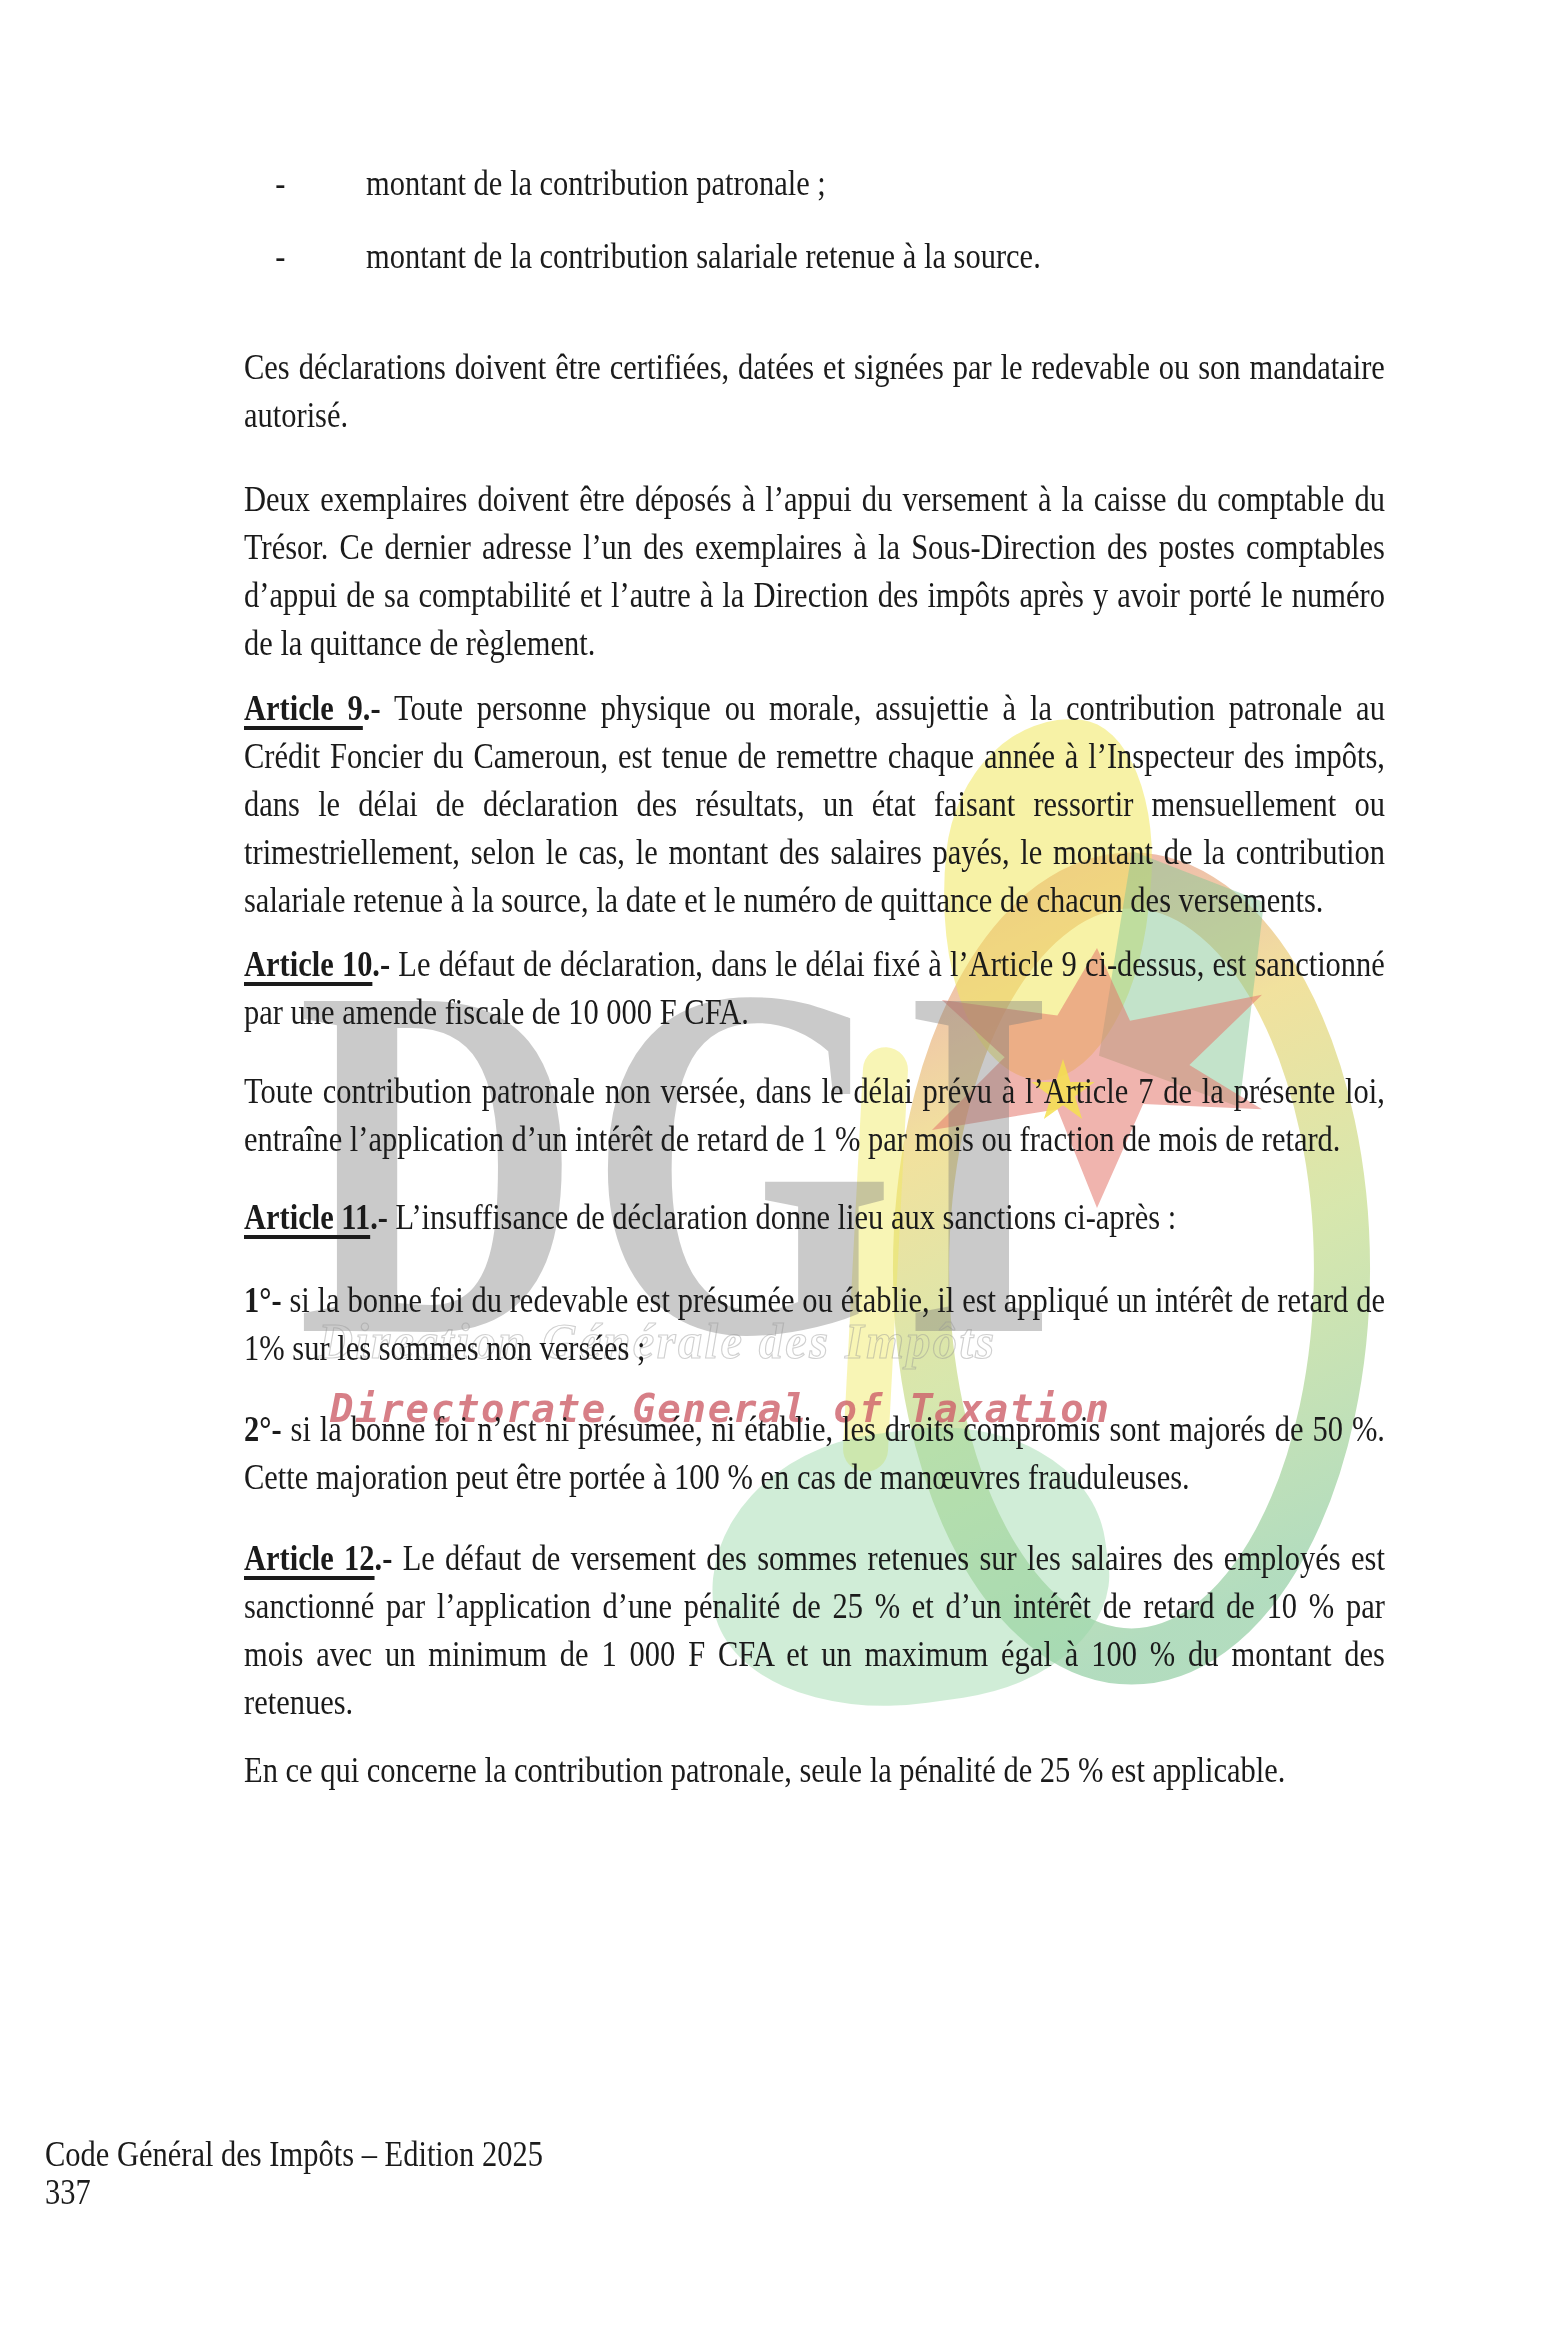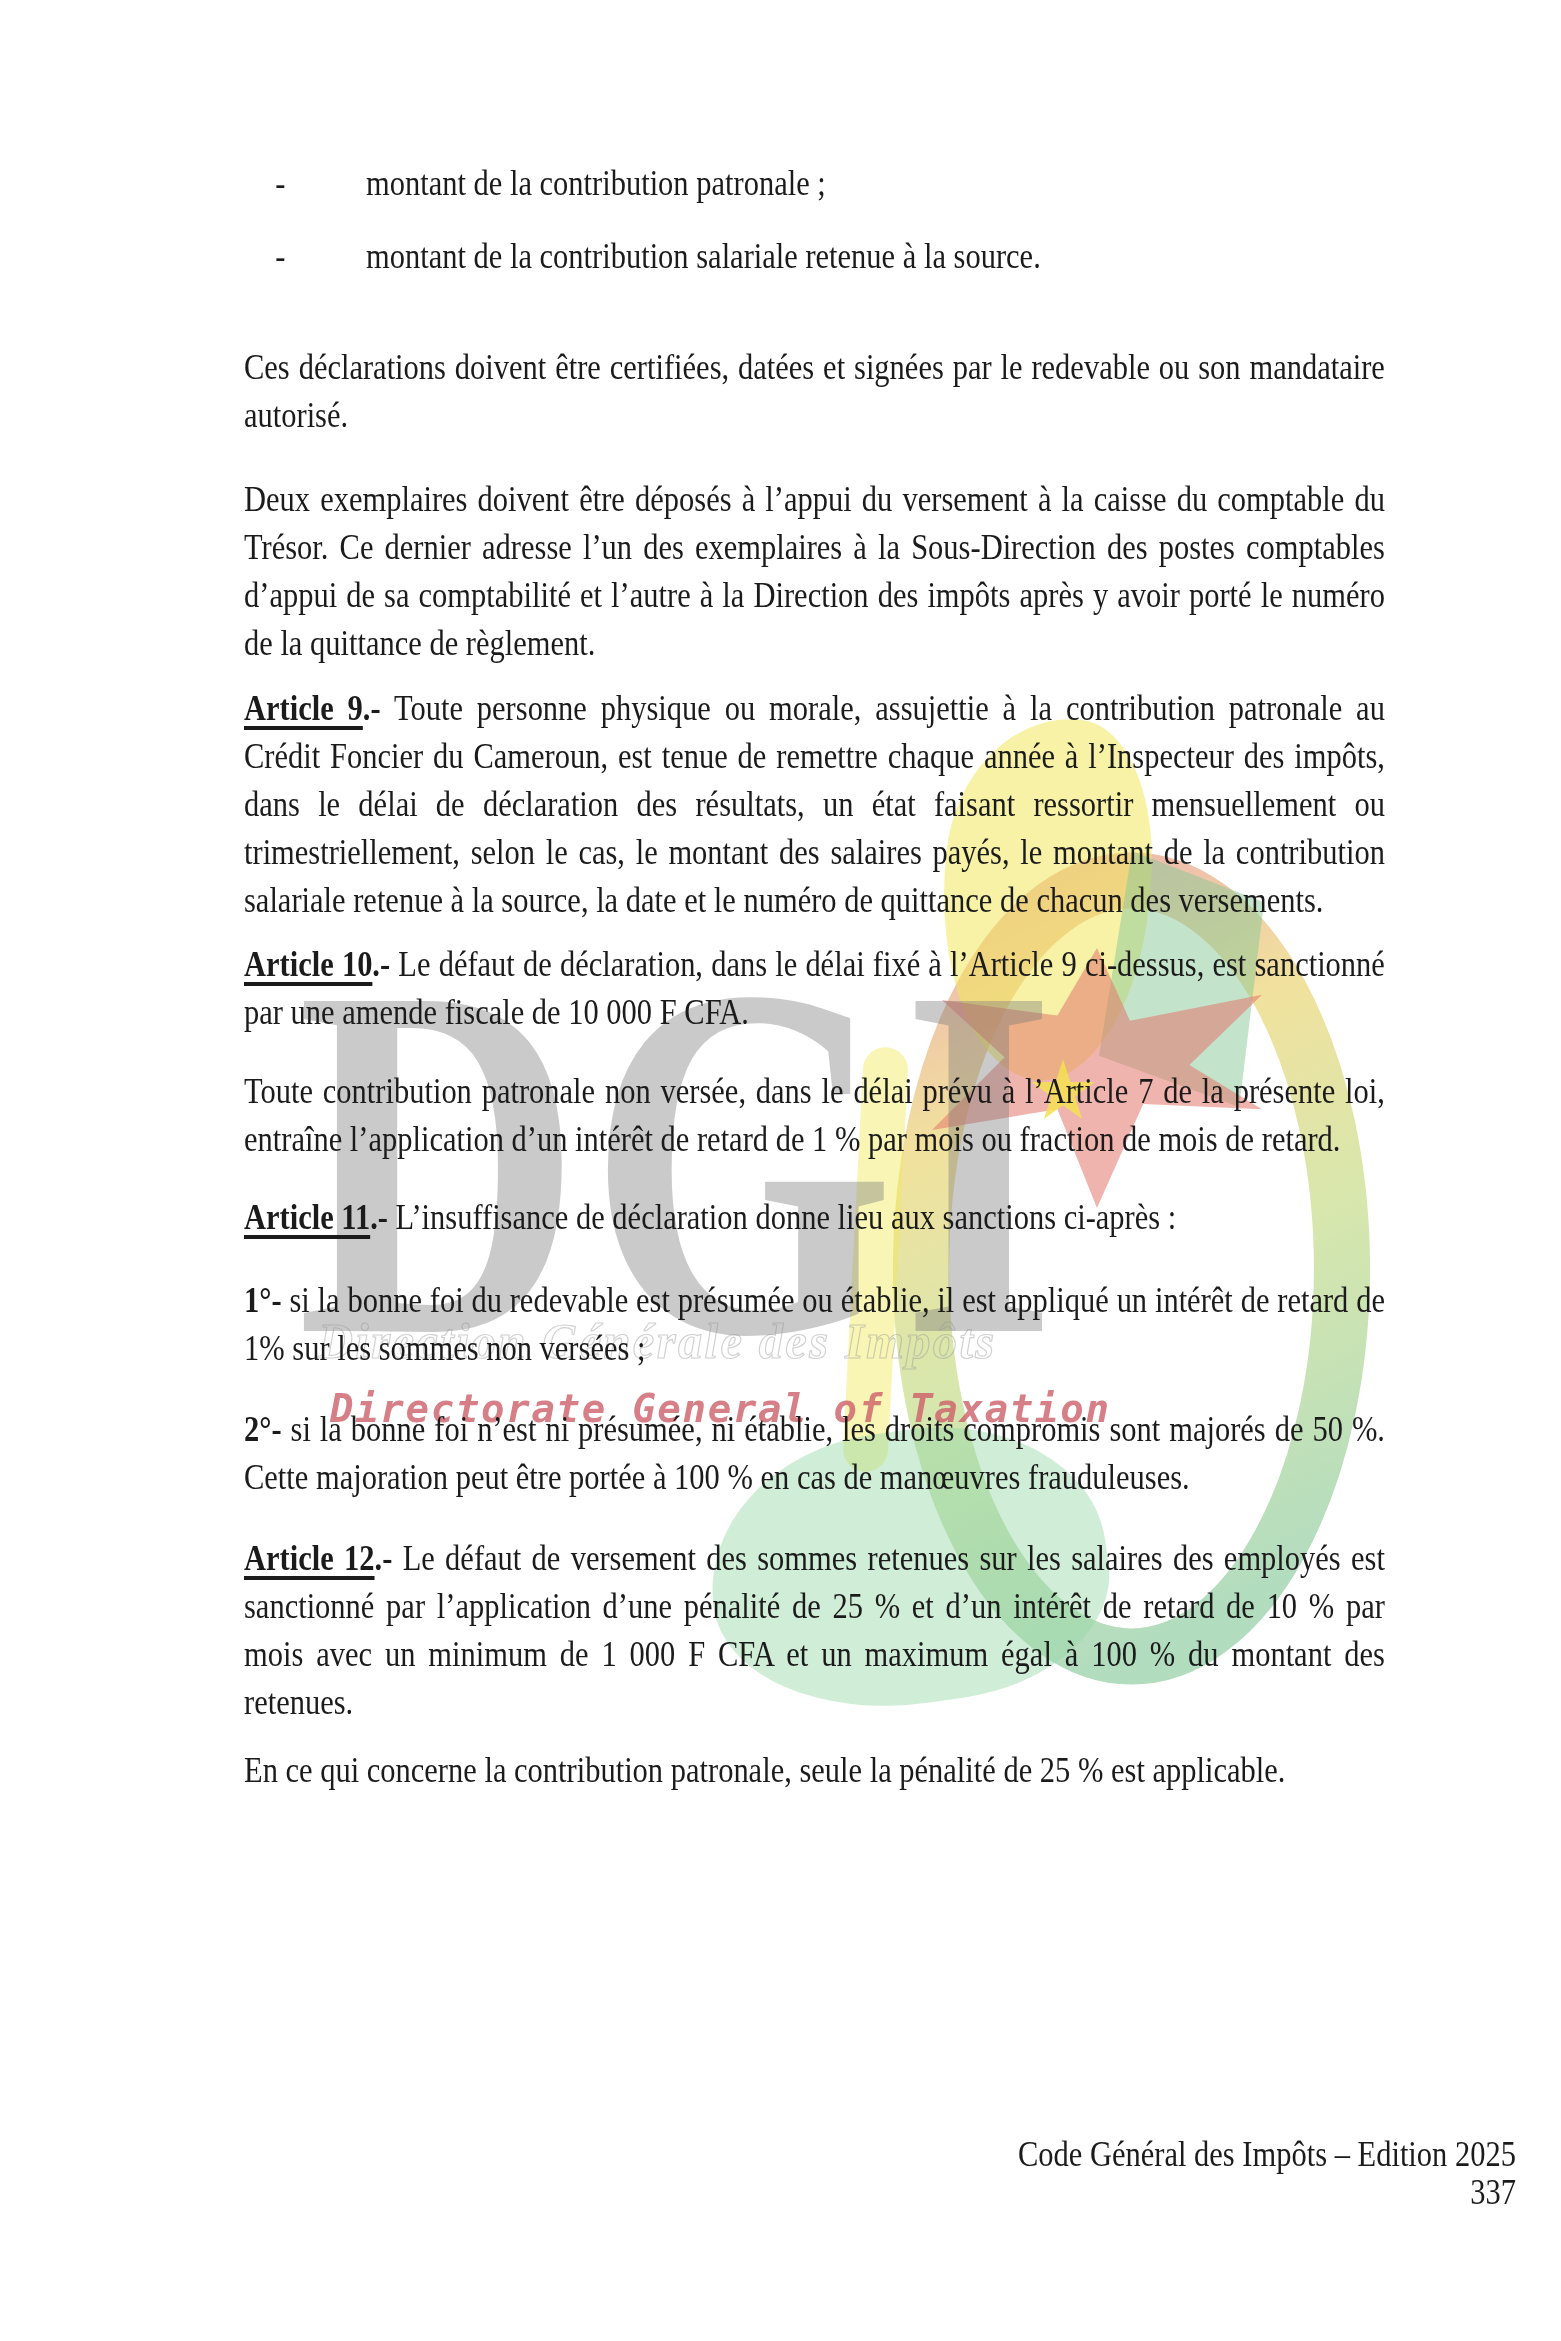--- a/index.html
+++ b/index.html
@@ -86,21 +86,21 @@
   .mt-a12{margin-top:33px !important;}
   .mt-ence{margin-top:20px !important;}
   .art-label{
     text-decoration:underline;
     text-decoration-thickness:4.1px;
     text-underline-offset:5.8px;
   }
   
   .footer{
     position:absolute;left:0;right:0;top:2135px;z-index:2;
-    text-align:right;font-size:36px;line-height:38px;
+    text-align:left;font-size:36px;line-height:38px;
   }
   .footer .inner{display:inline-block;transform:scaleX(0.847);}
 </style>
 </head>
 <body>
 
 <div class="page">
 
   <div class="watermark">
     <svg class="wm-ring" width="487" height="843" viewBox="0 0 590 1020">

